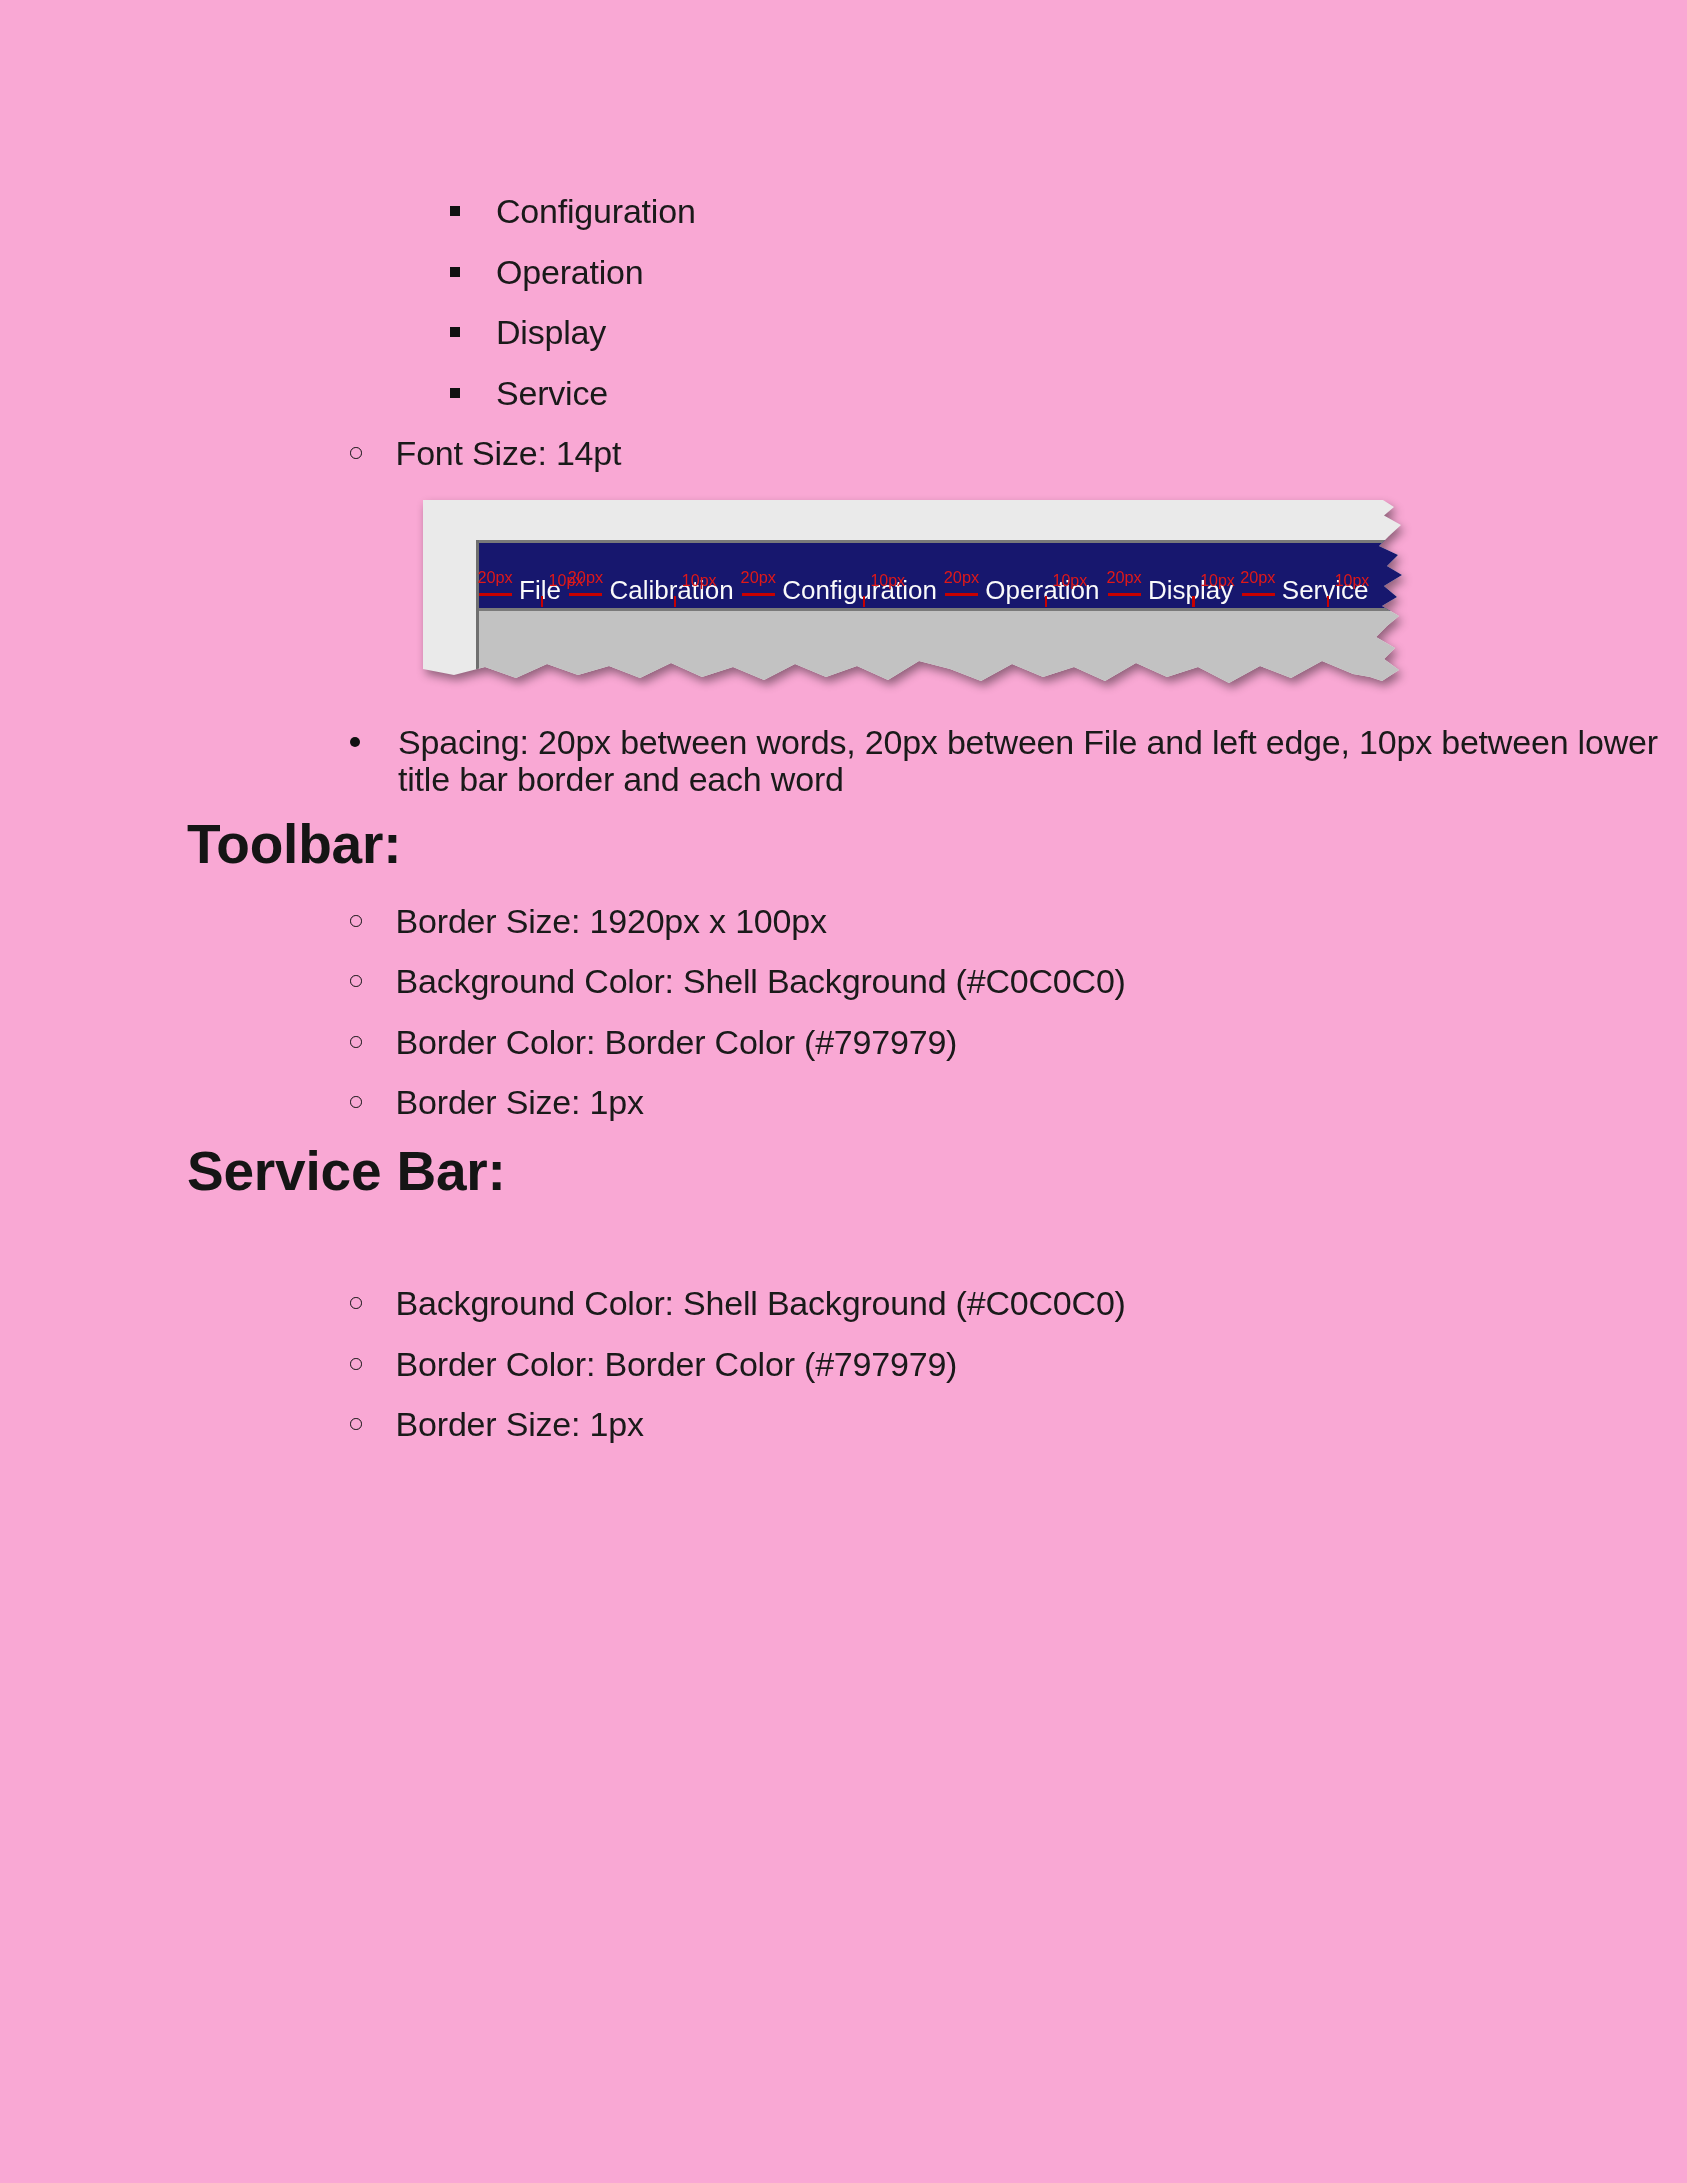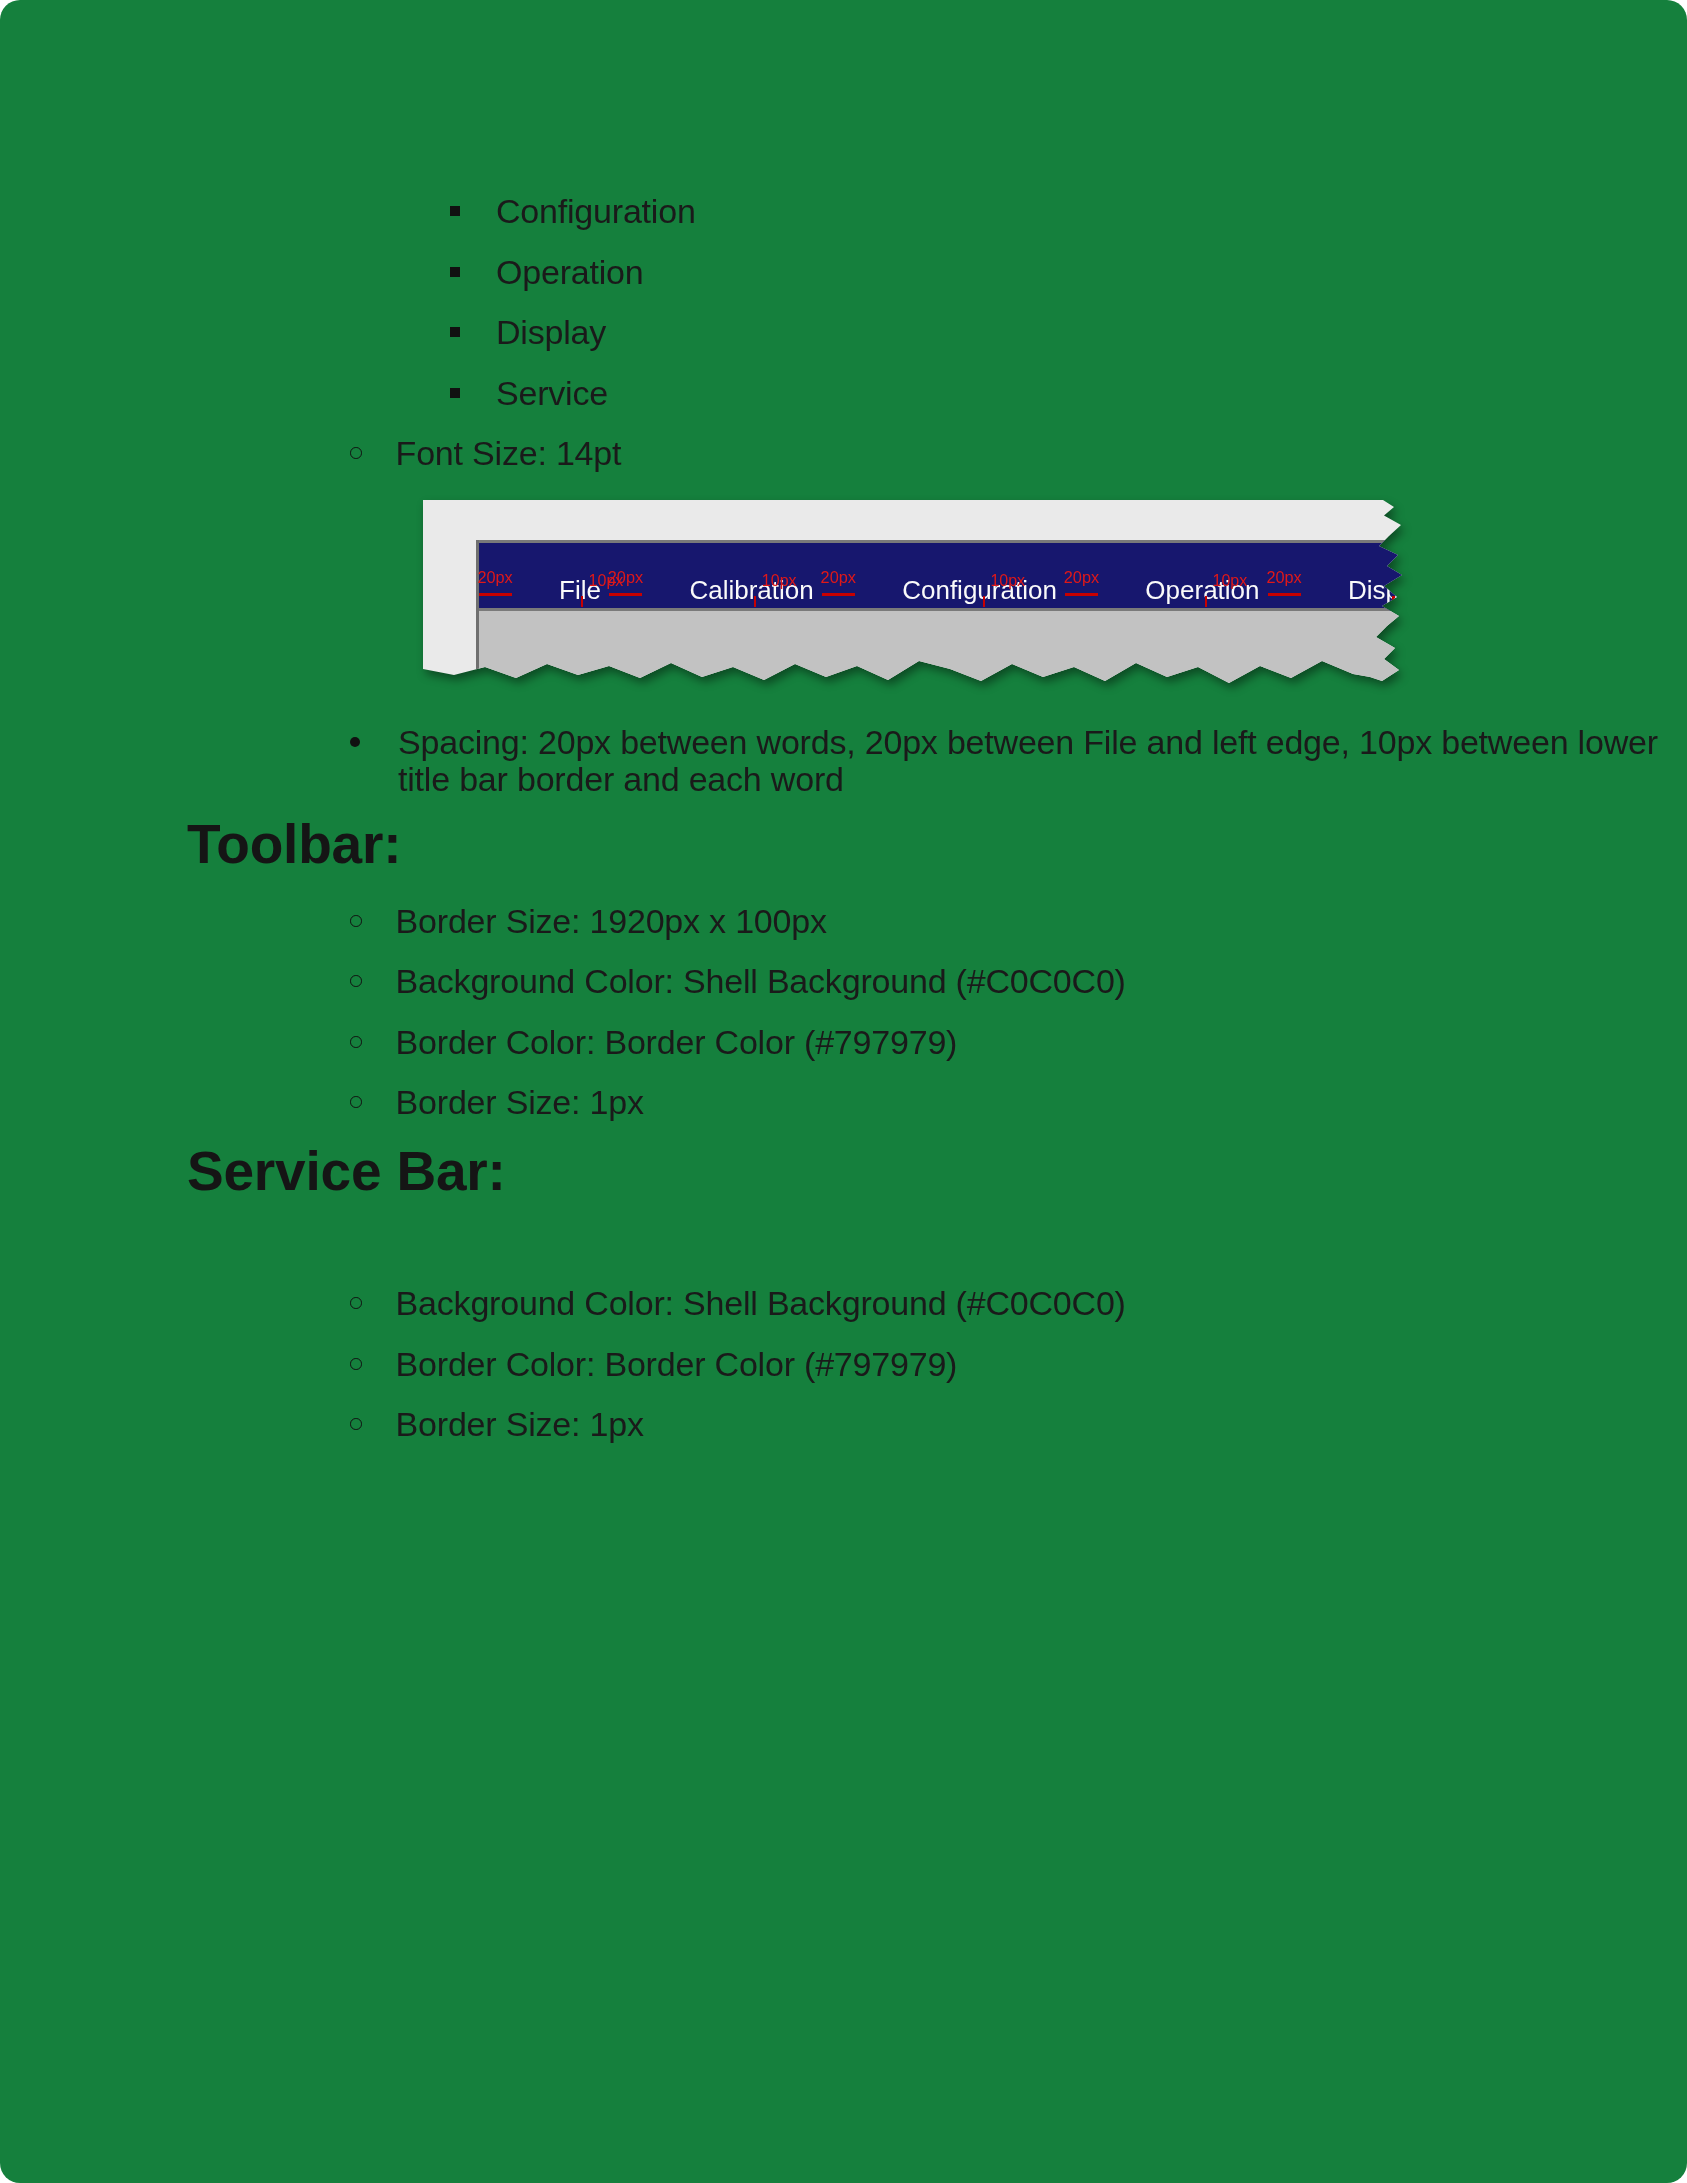--- a/index.html
+++ b/index.html
@@ -1,25 +1,24 @@
 <!DOCTYPE html>
 <html style="font-size:12.4px"><head>
 <meta charset="utf-8">
 <style>
   * { margin:0; padding:0; box-sizing:border-box; }
   html,body { background:#ffffff; }
   .page {
     position:relative;
     width:1687px; height:2183px;
-    background:#15803d;
+    background:#f9a8d4;
     font-family:"Liberation Sans", sans-serif;
     color:#1a1a1a;
     overflow:hidden;
     letter-spacing:-0.2px;
-    border-radius:20px;
   }
 
   
   .li {
     position:absolute; left:0;
     height:60px;
     display:flex; align-items:center;
     font-size:34px;
     white-space:nowrap;
   }
@@ -67,21 +66,21 @@
   .menubar {
     height:71px; flex:none;
     background:#17176E;
     border-top:3.1px solid #7A7A7A;
     border-bottom:3.1px solid #7A7A7A;
     display:flex; align-items:stretch;
     letter-spacing:0;
   }
   .shell-body { flex:1; background:#C2C2C2; }
 
-  .menu-item { display:flex; height:100%; position:relative;gap:40px; }
+  .menu-item { display:flex; height:100%; position:relative; }
   .gap { width:33px; flex:none; position:relative; margin:0 7px 0 8.5px; }
   .menu-item:first-child .gap { margin-left:0; }
   .gap-line { position:absolute; left:0; right:0; bottom:12.4px; height:2.3px; background:#C80000; }
   .gap-label { position:absolute; left:-1.6px; bottom:21px; font-size:16.3px; color:#E01818; white-space:nowrap; }
   .word-wrap { position:relative; display:flex; align-items:flex-end; }
   .word { font-size:26px; color:#FAFAFA; padding-bottom:2px; white-space:nowrap; }
   .tick { position:absolute; left:52%; bottom:0.8px; width:2.3px; height:11.6px; background:#C80000; }
   .tick-label { position:absolute; left:calc(52% + 7.8px); bottom:18px; font-size:16px; color:#E01818; white-space:nowrap; }
 </style>
 </head>

